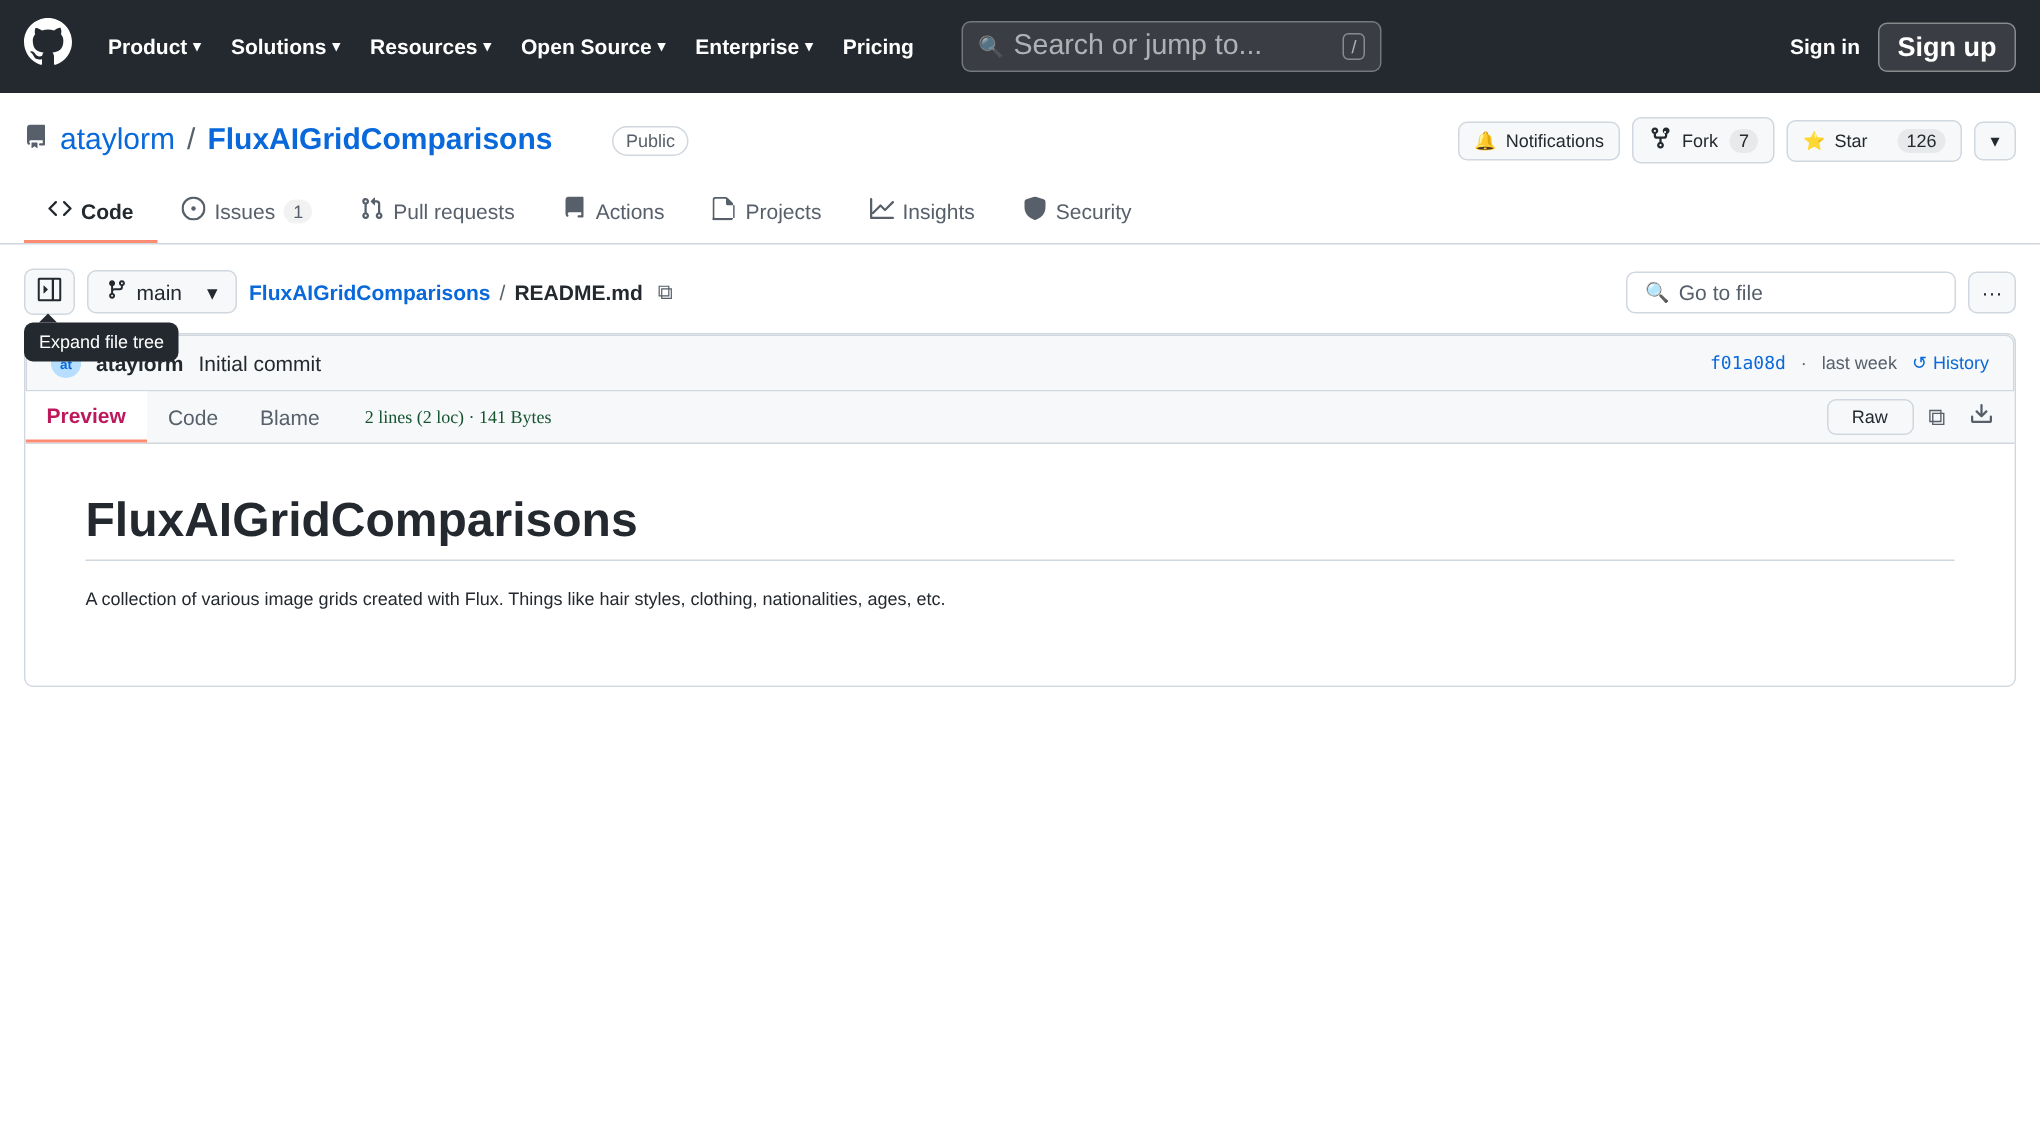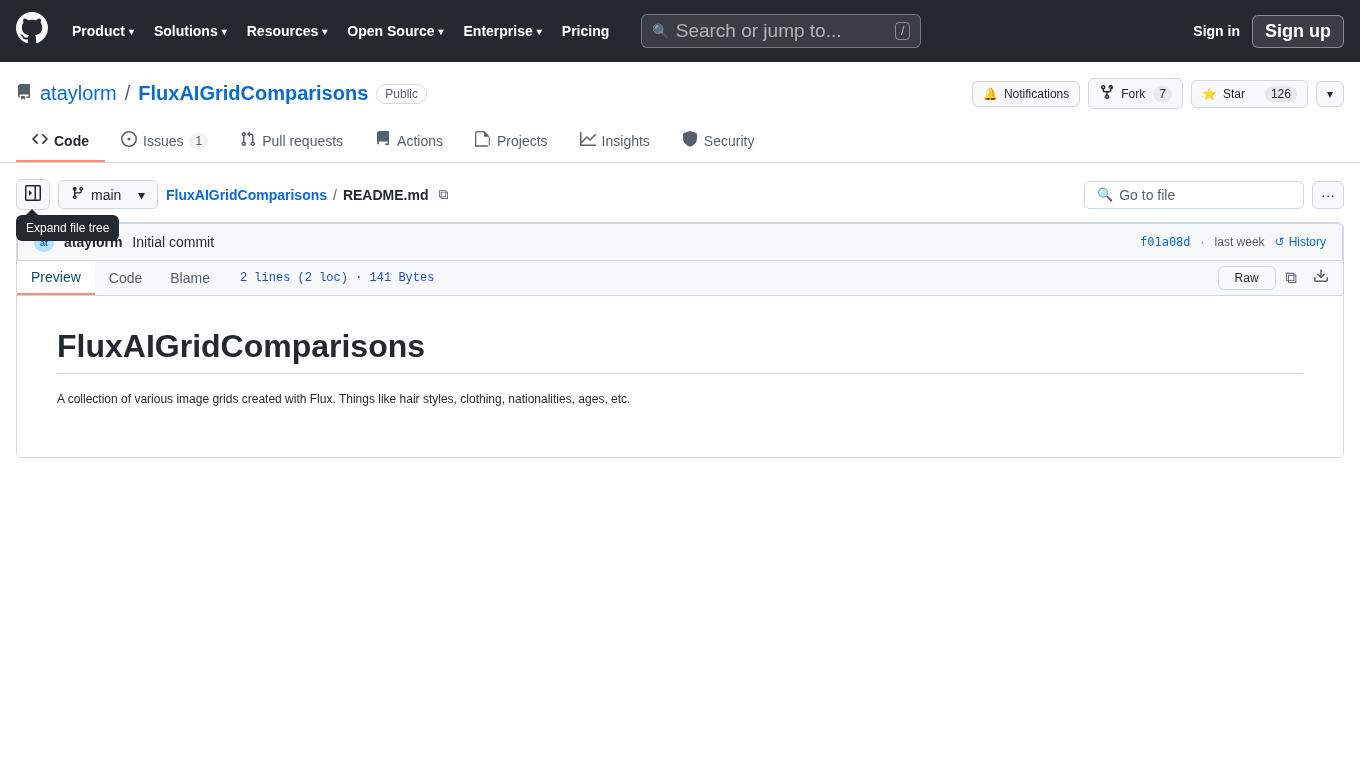--- a/index.html
+++ b/index.html
@@ -50,21 +50,21 @@
     }
     .repo-title-row {
       display: flex; align-items: center; gap: 8px; margin-bottom: 12px;
     }
     .repo-icon { color: #57606a; font-size: 16px; }
     .repo-owner { color: #0969da; font-size: 20px; font-weight: 400; cursor: pointer; }
     .repo-slash { color: #57606a; font-size: 20px; }
     .repo-name { color: #0969da; font-size: 20px; font-weight: 600; cursor: pointer; }
     .public-badge {
       border: 1px solid #d0d7de; border-radius: 20px; padding: 2px 8px;
-      font-size: 12px; color: #57606a; font-weight: 500;
+      font-size: 12px; color: #57606a; font-weight: 500; margin-left: 32px;
     }
     .repo-actions-right { display: flex; gap: 8px; margin-left: auto; align-items: center; }
     .repo-action-btn {
       display: flex; align-items: center; gap: 6px;
       border: 1px solid #d0d7de; background: #f6f8fa; border-radius: 6px;
       padding: 5px 10px; font-size: 12px; cursor: pointer; font-weight: 500;
       color: #24292f;
     }
     .repo-tabs { display: flex; gap: 0; }
     .repo-tab {
@@ -159,24 +159,24 @@
     .file-panel-header {
       display: flex; align-items: center; gap: 0;
       background: #f6f8fa; border-bottom: 1px solid #d0d7de;
       padding: 0;
     }
     .view-tab {
       padding: 8px 14px; font-size: 14px; cursor: pointer; border: none;
       background: none; color: #57606a; font-weight: 500;
     }
     .view-tab.active {
-      background: #fff; color: #0c4a6e; font-weight: 400;
+      background: #fff; color: #be185d; font-weight: 700;
       border-bottom: 2px solid #fd8c73;
     }
-    .file-meta { padding: 8px 16px; font-size: 12px; color: #1d4ed8; font-family: Liberation Mono, monospace; }
+    .file-meta { padding: 8px 16px; font-size: 12px; color: #14532d; font-family: Liberation Serif, serif; }
     .file-actions-right { margin-left: auto; display: flex; align-items: center; gap: 4px; padding-right: 8px; }
     .file-action-btn {
       background: #f6f8fa; border: 1px solid #d0d7de; border-radius: 6px;
       padding: 4px 16px; font-size: 12px; cursor: pointer; color: #24292f;
       font-weight: 500;
     }
     .file-action-icon {
       background: none; border: none; cursor: pointer; color: #57606a;
       font-size: 16px; padding: 4px 6px; border-radius: 4px;
     }

